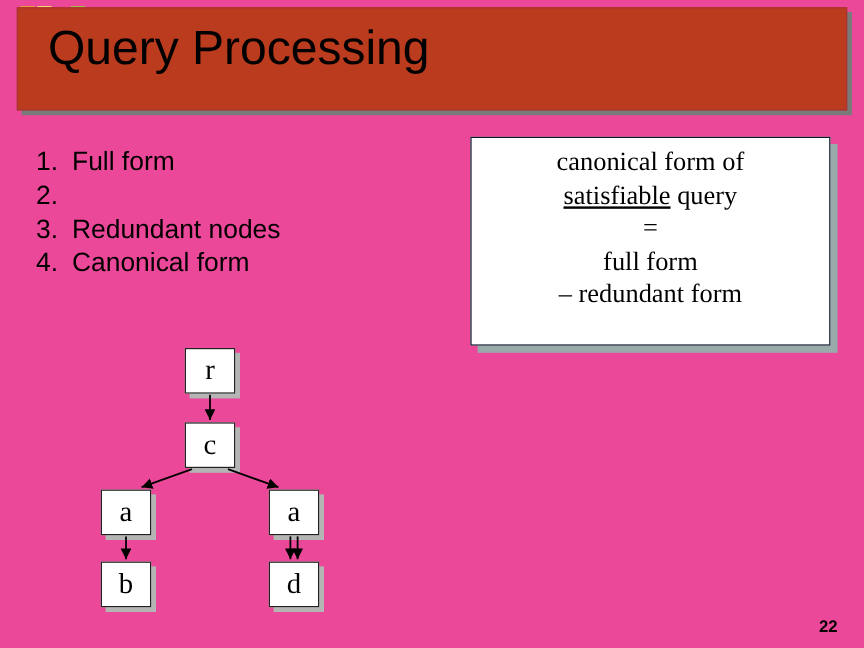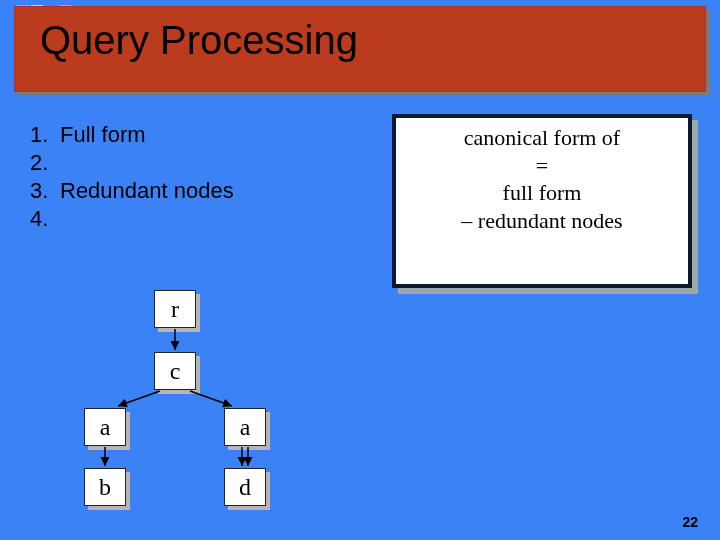--- a/index.html
+++ b/index.html
@@ -1,17 +1,17 @@
 <!DOCTYPE html>
 <html><head>
 <meta charset="utf-8">
 <style>
   * { box-sizing: border-box; margin: 0; padding: 0; }
   html, body { width: 720px; height: 540px; font-family: Tahoma, Verdana, sans-serif; background: #fff; }
-  .slide { width: 720px; height: 540px; position: relative; background: #3b82f6; }
+  .slide { width: 720px; height: 540px; position: relative; background: #ec4899; }
 
   
   .titlewrap { position: absolute; left: 14px; top: 6px; width: 692px; height: 86px; }
   .titlebar-shadow { position: absolute; left: 4px; top: 4px; width: 100%; height: 100%; background: #7a7a7a; }
   .titlebar { position: absolute; left: 0; top: 0; width: 100%; height: 100%; background: #BA3B1D; border: 1px solid #a33; }
   .title-text { position: absolute; left: 26px; top: 12px; font-size: 40px; color: #000; font-family: Tahoma, sans-serif; }
   .accent { position: absolute; left: 16px; top: 4px; width: 64px; display: flex; flex-wrap: wrap; }
   .sq { width: 12px; height: 12px; margin: 1px; }
   .sq.o { background: #E89B3B; }
   .sq.y { background: #F5D76E; }
@@ -19,21 +19,21 @@
   .sq.e { background: transparent; }
 
   
   .list { position: absolute; left: 30px; top: 120px; font-size: 22px; color: #000; }
   .list li { list-style: none; margin: 2px 0; display: flex; }
   .num { width: 30px; }
 
   
   .calloutwrap { position: absolute; left: 392px; top: 114px; width: 300px; height: 174px; }
   .callout-shadow { position: absolute; left: 6px; top: 6px; width: 100%; height: 100%; background: #9aa; }
-  .callout { position: absolute; left: 0; top: 0; width: 100%; height: 100%; background: #fff; border: 4px solid #0f172a; text-align: center; font-family: "Comic Sans MS", cursive; font-size: 22px; line-height: 1.25; padding-top: 6px; }
+  .callout { position: absolute; left: 0; top: 0; width: 100%; height: 100%; background: #fff; border: 1px solid #0f172a; text-align: center; font-family: "Comic Sans MS", cursive; font-size: 22px; line-height: 1.25; padding-top: 6px; }
   .callout .u { text-decoration: underline; }
   
   .node { position: absolute; width: 42px; height: 38px; background: #fff; border: 1px solid #222; text-align: center; font-size: 24px; line-height: 36px; font-family: "Comic Sans MS", cursive; }
   .nshadow { position: absolute; width: 42px; height: 38px; background: #b5b5b5; }
 
   
   .pageno { position: absolute; right: 22px; bottom: 10px; font-size: 14px; font-family: Tahoma, sans-serif; font-weight: bold; color: #000; text-align: right; }
 
   svg.arrows { position: absolute; left: 0; top: 0; width: 720px; height: 540px; pointer-events: none; }
 </style>
@@ -66,30 +66,34 @@
     </li>
     <li>
       <span class="num">2.</span>
     </li>
     <li>
       <span class="num">3.</span>
       <span>Redundant nodes</span>
     </li>
     <li>
       <span class="num">4.</span>
+      <span>Canonical form</span>
     </li>
   </ul>
 
   <div class="calloutwrap">
     <div class="callout-shadow"></div>
     <div class="callout">
       <div>canonical form of</div>
+      <div>
+        <span class="u">satisfiable</span><span> query</span>
+      </div>
       <div>=</div>
       <div>full form</div>
-      <div>– redundant nodes</div>
+      <div>– redundant form</div>
     </div>
   </div>
 
   <div class="nshadow" style="left:158px; top:294px;"></div>
   <div class="node" style="left:154px; top:290px;">r</div>
 
   <div class="nshadow" style="left:158px; top:356px;"></div>
   <div class="node" style="left:154px; top:352px;">c</div>
 
   <div class="nshadow" style="left:88px; top:412px;"></div>

